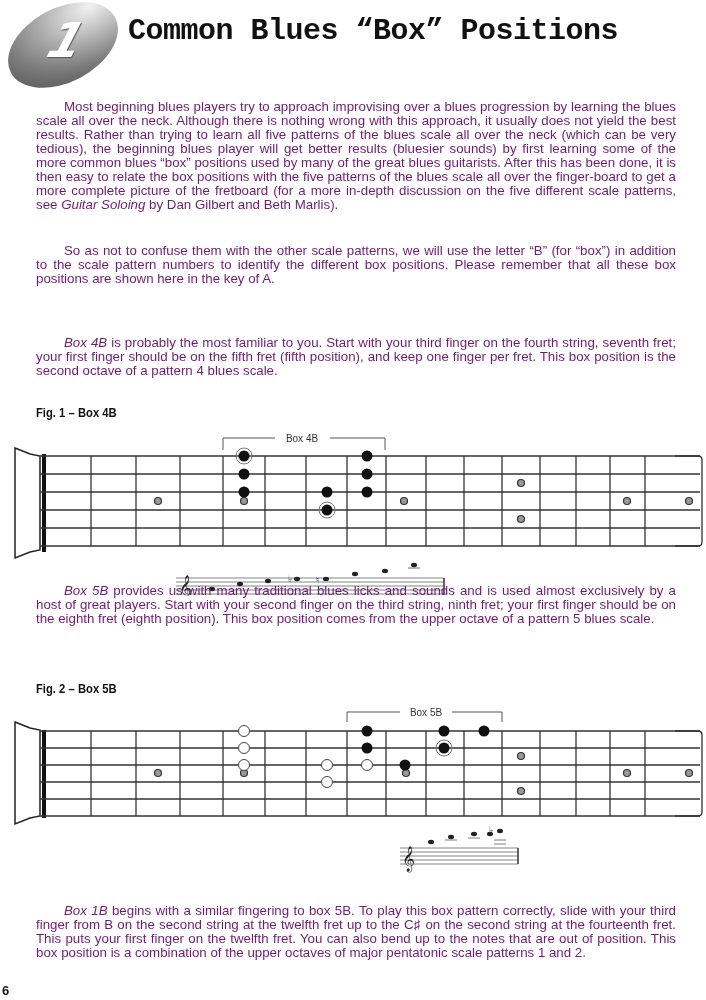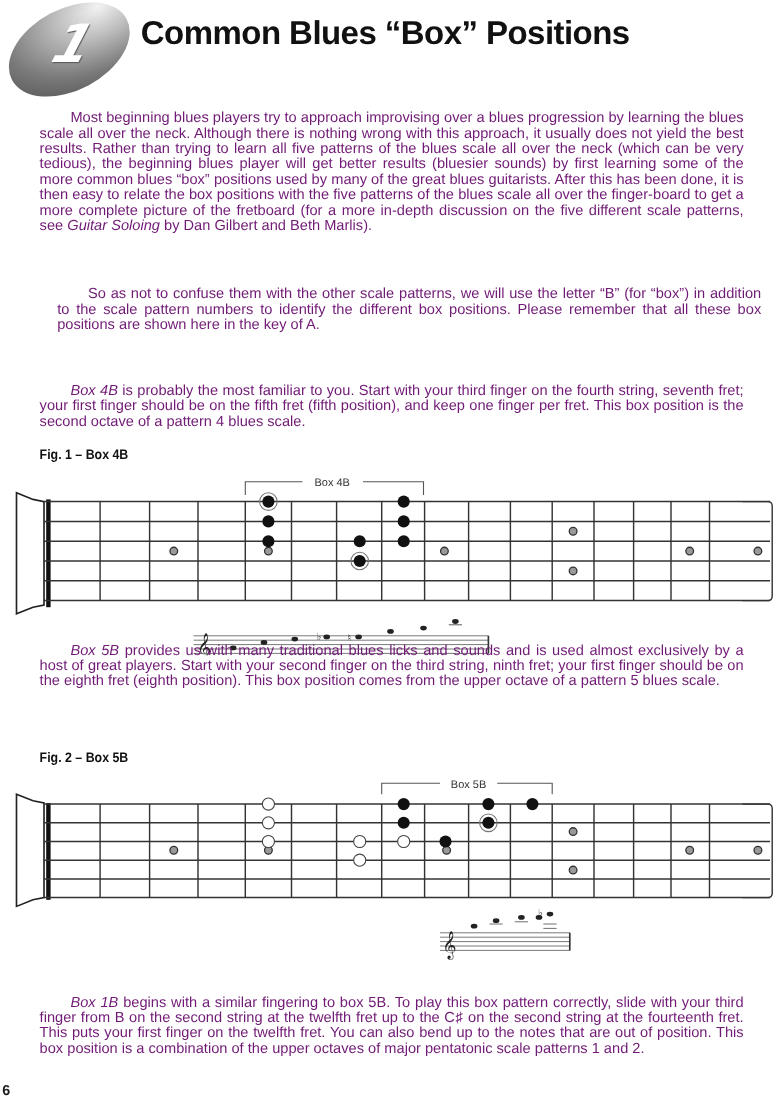--- a/index.html
+++ b/index.html
@@ -14,21 +14,21 @@
     background: radial-gradient(ellipse at 85% 20%, #f2f2f2 0%, #bdbdbd 30%, #7a7a7a 65%, #4a4a4a 100%);
     transform: rotate(-28deg);
   }
   .logo-num {
     position:absolute; left:50px; top:12px; font-family:"DejaVu Sans", sans-serif;
     font-weight:bold; font-style:italic; font-size:48px; color:#ffffff;
     transform: skewX(-18deg);
     text-shadow: 1px 1px 1px #555;
   }
   .title {
-    position:absolute; left:128px; top:14px; font-family:Liberation Sans, sans-serif;
+    position:absolute; left:128px; top:14px; font-family:Liberation Mono, monospace;
     font-weight:bold; font-size:30px; letter-spacing:-0.5px; color:#111;
     white-space:nowrap;
   }
   .para {
     position:absolute; left:36px; width:640px; font-size:13.3px; line-height:14px;
     text-indent:28px; color:#701a75; text-align:justify;
   }
   .para i { font-style:italic; }
   .fig-label {
     position:absolute; left:36px; font-size:12.5px; font-weight:bold; color:#111;
@@ -41,23 +41,23 @@
 <body>
 
 <div class="header">
   <div class="logo-oval"></div>
   <div class="logo-num">1</div>
   <div class="title">Common Blues “Box” Positions</div>
 </div>
 
 <div class="para" style="top:100px;"><span>Most beginning blues players try to approach improvising over a blues progression by learning the blues scale all over the neck. Although there is nothing wrong with this approach, it usually does not yield the best results. Rather than trying to learn all five patterns of the blues scale all over the neck (which can be very tedious), the beginning blues player will get better results (bluesier sounds) by first learning some of the more common blues “box” positions used by many of the great blues guitarists. After this has been done, it is then easy to relate the box positions with the five patterns of the blues scale all over the finger-board to get a more complete picture of the fretboard (for a more in-depth discussion on the five different scale patterns, see </span><i>Guitar Soloing</i><span> by Dan Gilbert and Beth Marlis).</span></div>
 
-<div class="para" style="top:260px;margin-left:16px;">So as not to confuse them with the other scale patterns, we will use the letter “B” (for “box”) in addition to the scale pattern numbers to identify the different box positions. Please remember that all these box positions are shown here in the key of A.</div>
-
-<div class="para" style="top:348px;"><i>Box 4B</i><span> is probably the most familiar to you. Start with your third finger on the fourth string, seventh fret; your first finger should be on the fifth fret (fifth position), and keep one finger per fret. This box position is the second octave of a pattern 4 blues scale.</span></div>
+<div class="para" style="top:244px;">So as not to confuse them with the other scale patterns, we will use the letter “B” (for “box”) in addition to the scale pattern numbers to identify the different box positions. Please remember that all these box positions are shown here in the key of A.</div>
+
+<div class="para" style="top:336px;"><i>Box 4B</i><span> is probably the most familiar to you. Start with your third finger on the fourth string, seventh fret; your first finger should be on the fifth fret (fifth position), and keep one finger per fret. This box position is the second octave of a pattern 4 blues scale.</span></div>
 
 <div class="fig-label" style="top:406px;">Fig. 1 – Box 4B</div>
 
 <svg class="fretboard" style="top:428px;" width="706" height="168" viewBox="0 0 706 168">
 
   <path d="M15,20 L30,26 L40,28 L40,122 L30,124 L15,130 Z" fill="#fff" stroke="#222" stroke-width="1.5"></path>
   <rect x="42" y="26" width="4" height="98" fill="#111"></rect>
 
   <g stroke="#333" stroke-width="1.4">
     <line x1="40" y1="28" x2="700" y2="28"></line>

